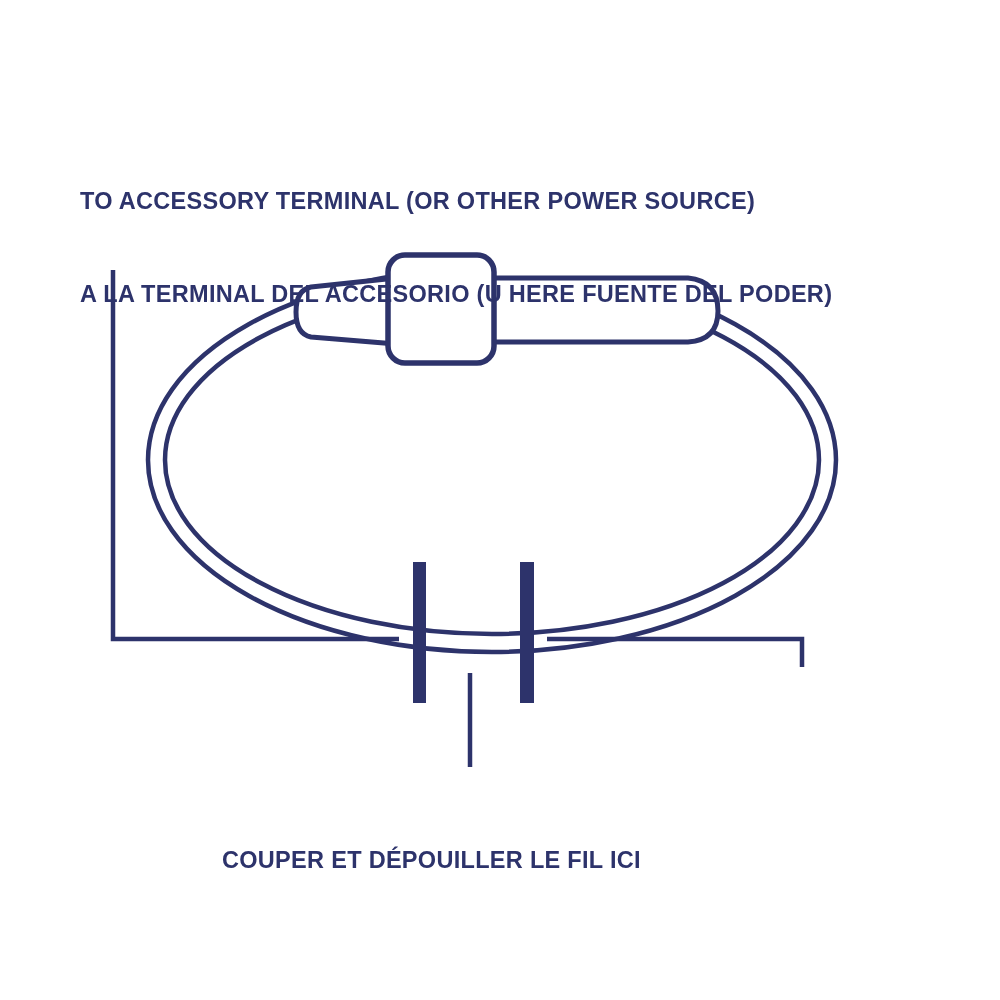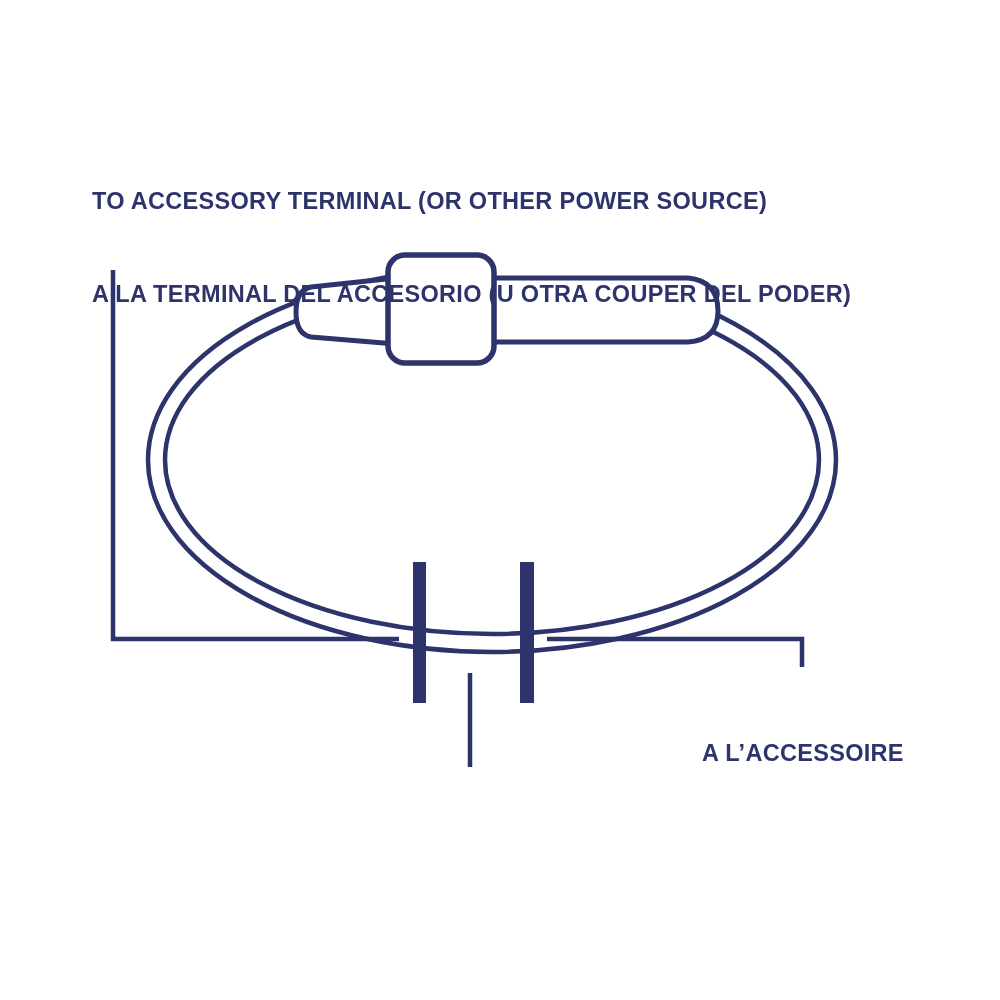--- a/index.html
+++ b/index.html
@@ -24,21 +24,21 @@
   }
   .label{
     position:absolute;
     color:#2d336b;
     font-size:23.5px;
     font-weight:bold;
     line-height:31px;
     letter-spacing:0.3px;
     white-space:pre;
   }
-  .label-top{ left:92px;  top:124px; }
+  .label-top{ left:80px;  top:124px; }
   .label-right{ left:702px; top:676px; }
   .label-bottom{ left:222px; top:783px; }
 </style>
 </head>
 <body>
 
 <div class="stage">
 
   <svg class="diagram-svg" viewBox="0 0 1000 1000" aria-hidden="true">
 
@@ -55,24 +55,24 @@
     <rect x="388" y="255" width="106" height="108" rx="17" fill="#ffffff" stroke="#2d336b" stroke-width="5.5"></rect>
 
     <rect x="413" y="562" width="13" height="141" fill="#2d336b"></rect>
     <rect x="520" y="562" width="14" height="141" fill="#2d336b"></rect>
 
     <path d="M470,673 L470,767" fill="none" stroke="#2d336b" stroke-width="4.5"></path>
   </svg>
 
   <div class="label label-top">
     <div>TO ACCESSORY TERMINAL (OR OTHER POWER SOURCE)</div>
-    <div>A LA TERMINAL DEL ACCESORIO (U OTRA COUPER DEL PODER)</div>
+    <div>A LA TERMINAL DEL ACCESORIO (U HERE FUENTE DEL PODER)</div>
   </div>
 
   <div class="label label-right">
-    <div>A L’ACCESSOIRE</div>
   </div>
 
   <div class="label label-bottom">
+    <div>COUPER ET DÉPOUILLER LE FIL ICI</div>
     
   </div>
 
 </div>
 
 </body></html>

